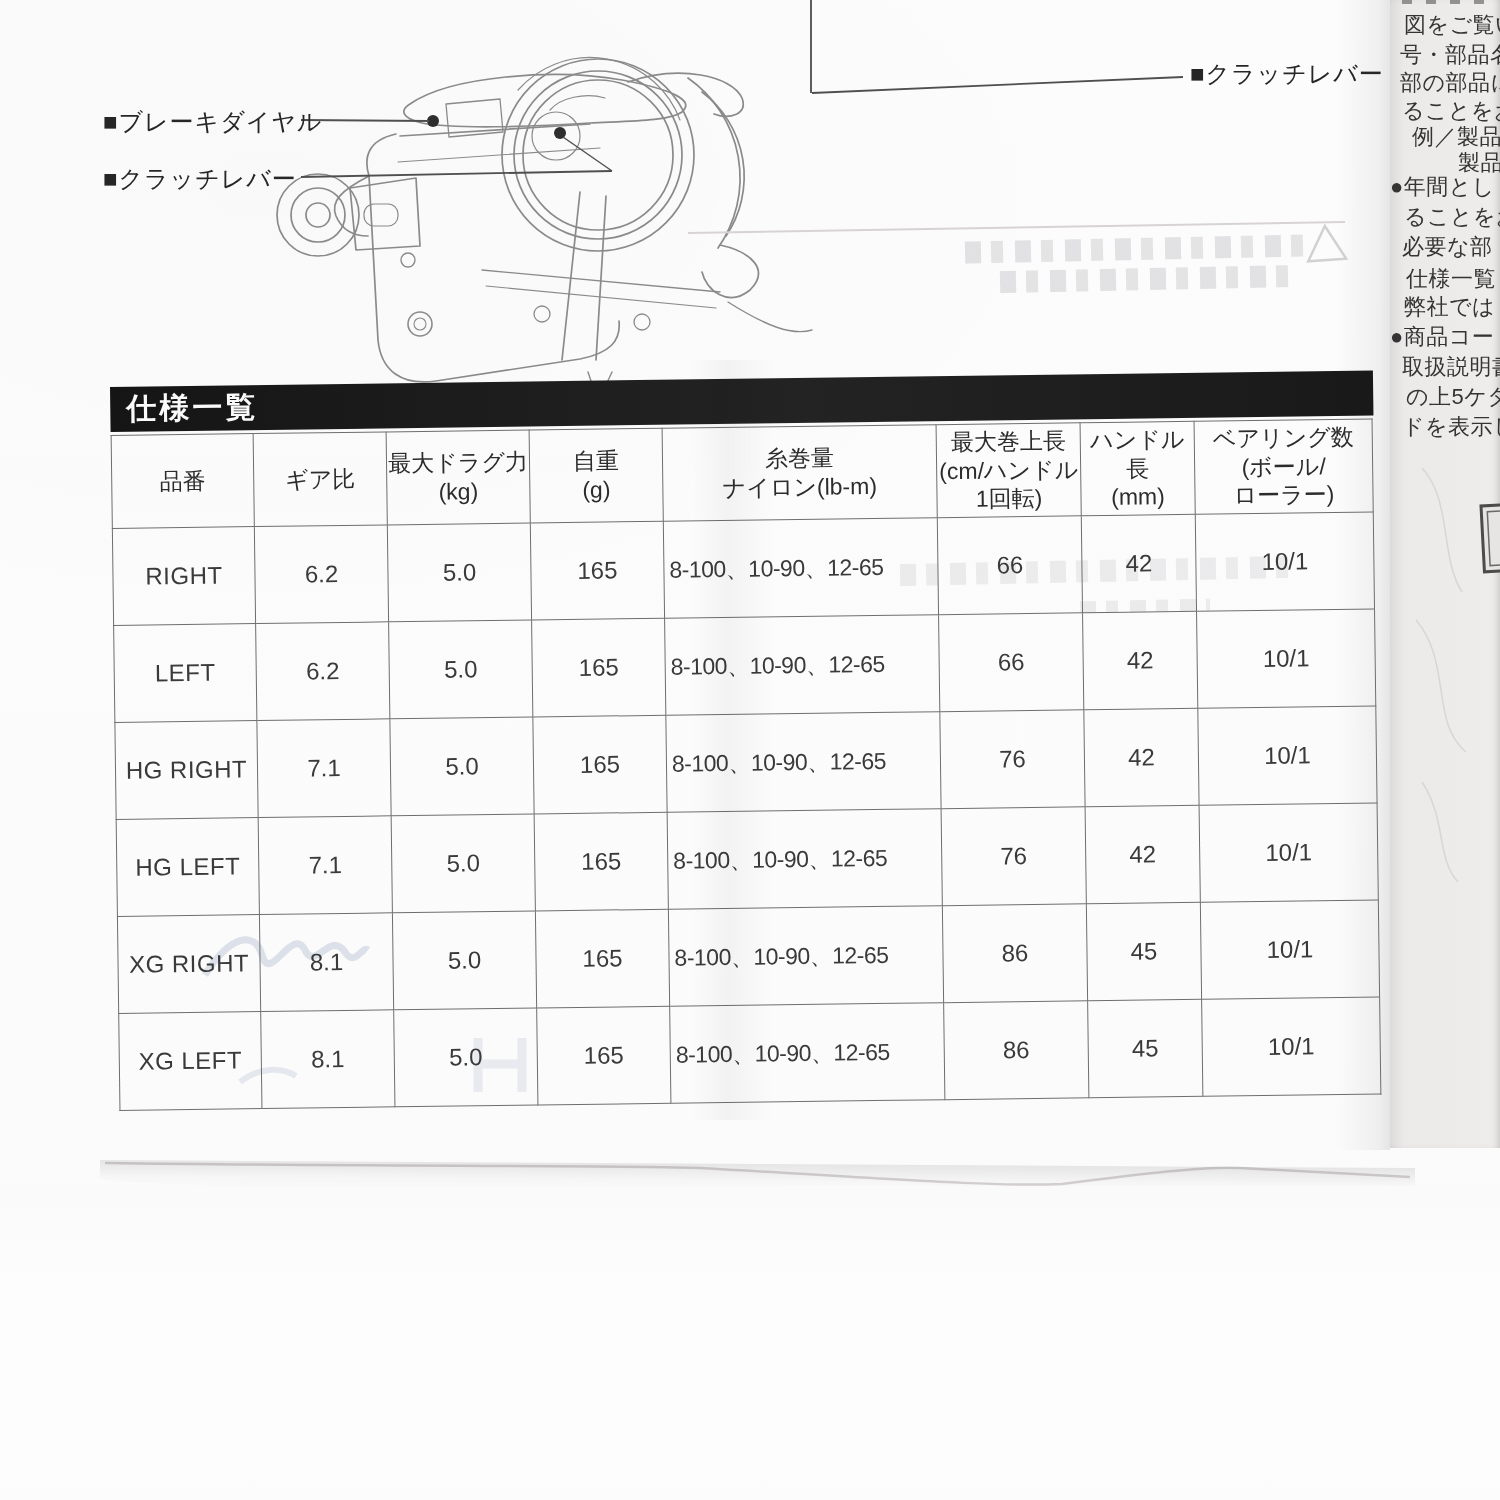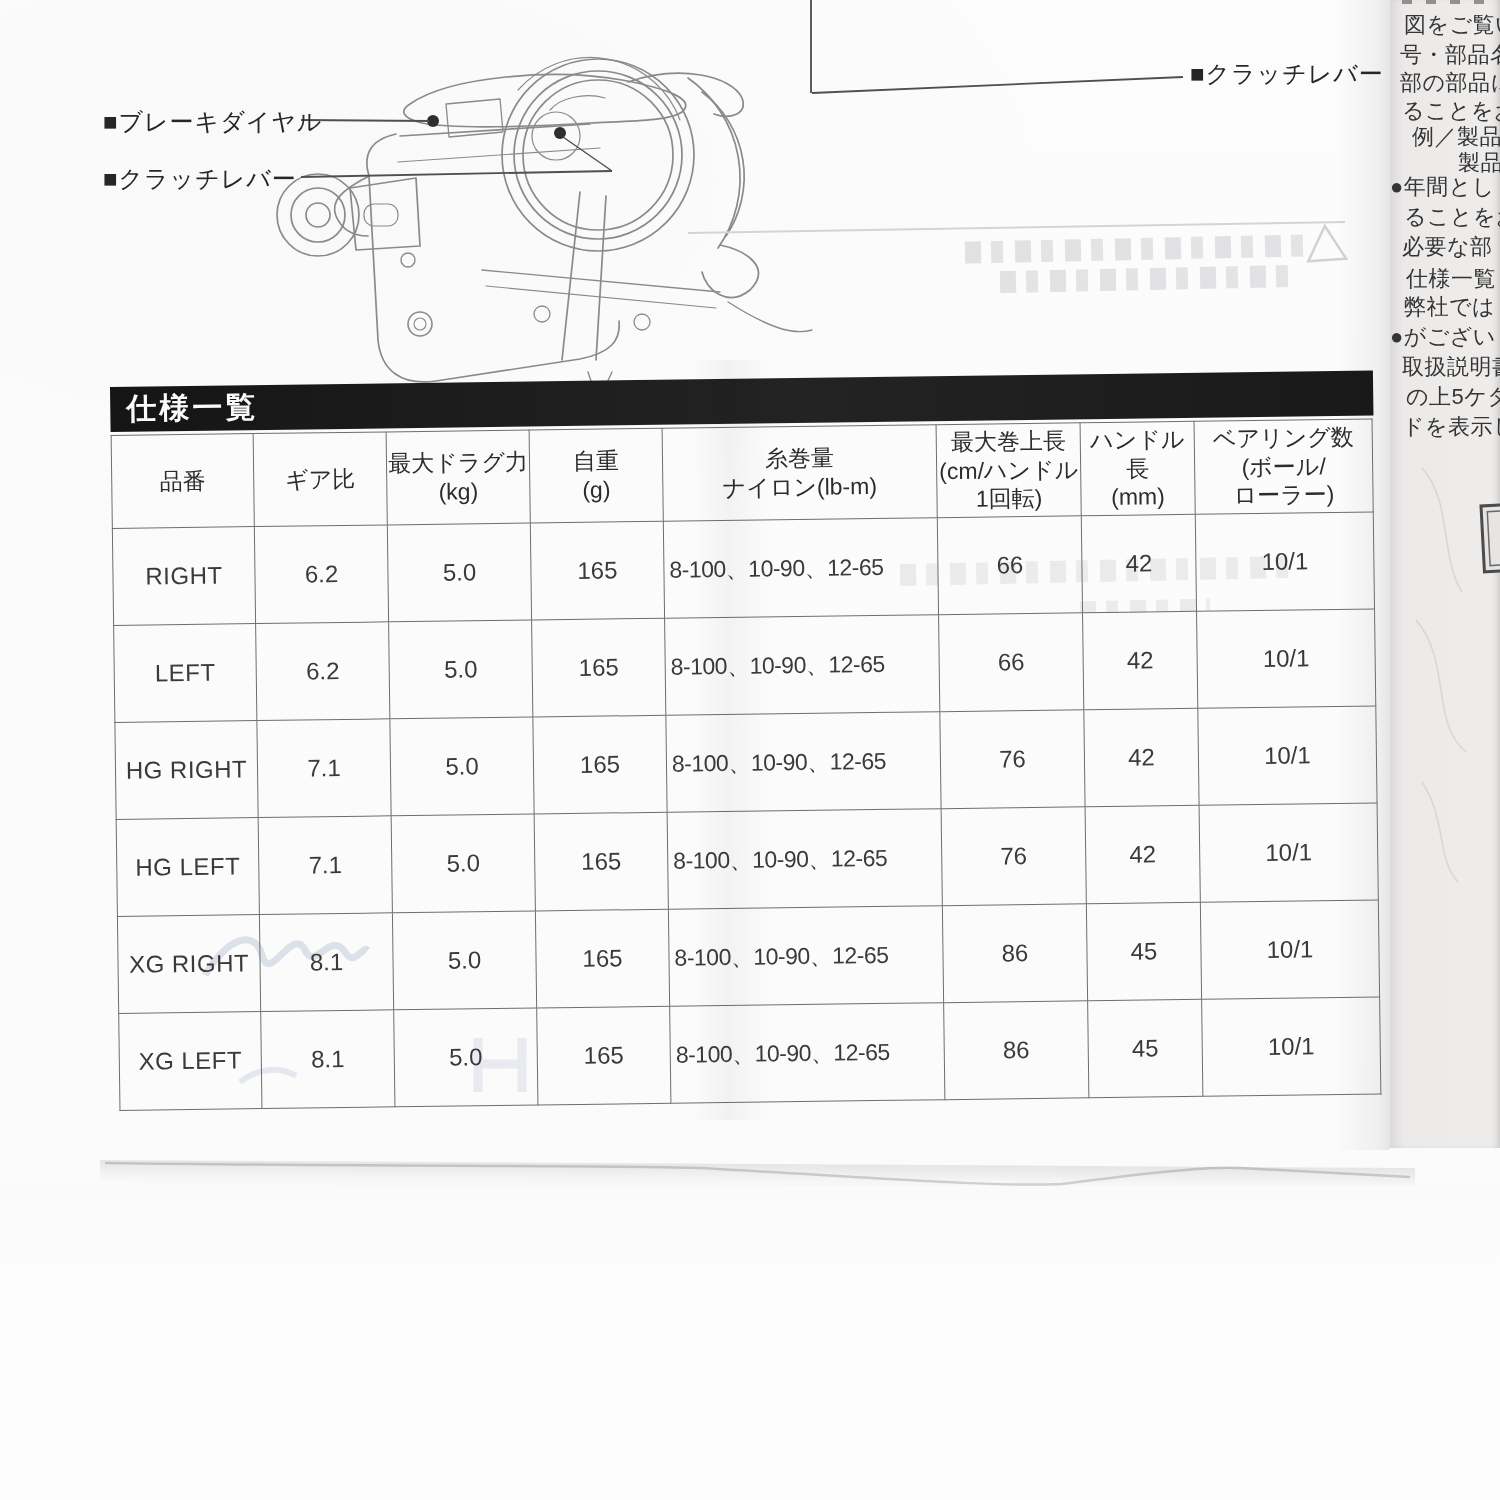--- a/index.html
+++ b/index.html
@@ -109,21 +109,21 @@
     <div class="rline" style="top:40px;left:10px">号・部品名</div>
     <div class="rline" style="top:68px;left:10px">部の部品に</div>
     <div class="rline" style="top:96px;left:12px">ることをお</div>
     <div class="rline" style="top:122px;left:22px">例／製品名</div>
     <div class="rline" style="top:148px;left:68px">製品</div>
     <div class="rline" style="top:172px;left:0px">●年間とし</div>
     <div class="rline" style="top:202px;left:14px">ることをお</div>
     <div class="rline" style="top:232px;left:12px">必要な部</div>
     <div class="rline" style="top:264px;left:16px">仕様一覧</div>
     <div class="rline" style="top:292px;left:14px">弊社では</div>
-    <div class="rline" style="top:322px;left:0px">●がござい</div>
+    <div class="rline" style="top:322px;left:0px">●商品コー</div>
     <div class="rline" style="top:352px;left:12px">取扱説明書</div>
     <div class="rline" style="top:382px;left:16px">の上5ケタ</div>
     <div class="rline" style="top:412px;left:12px">ドを表示し</div>
   </div>
 
   <div class="fold-shadow"></div>
 
   <svg class="art" width="1500" height="1500" viewBox="0 0 1500 1500">
 
     <g transform="translate(250,40)" stroke="#8a8a8a" stroke-width="1.7" fill="none" stroke-linecap="round" stroke-linejoin="round">

